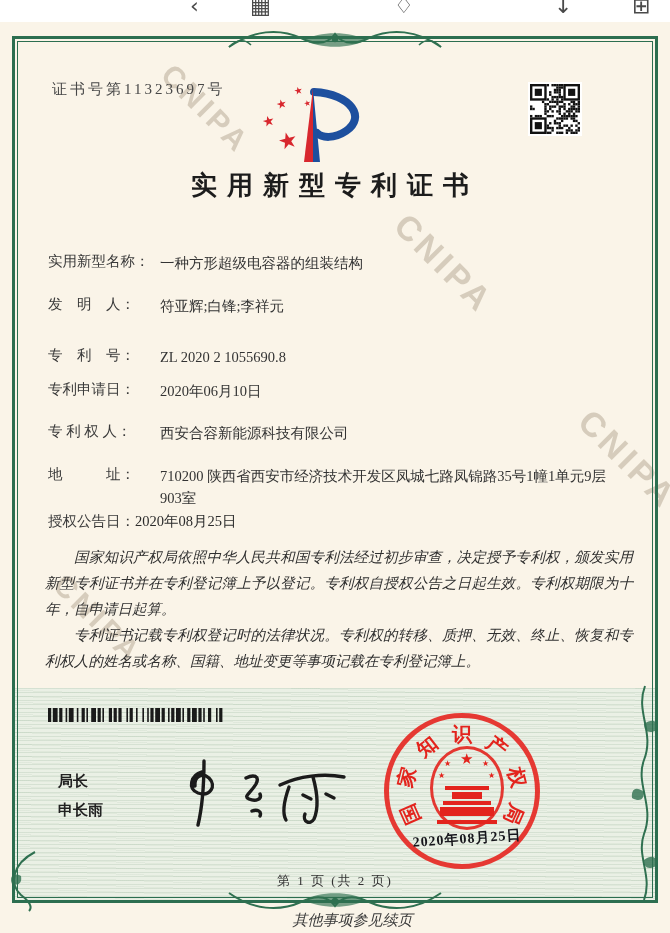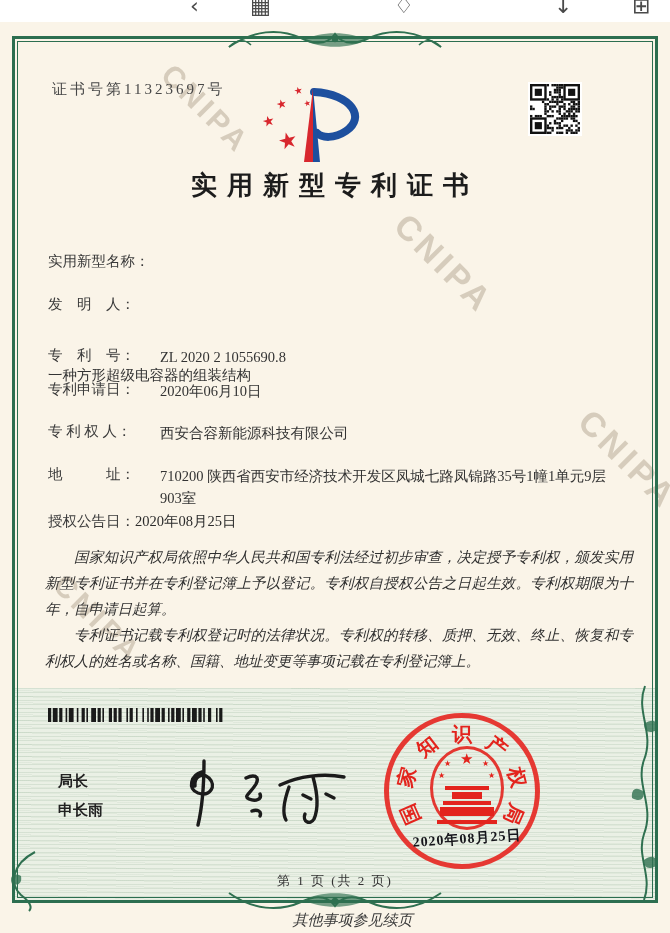--- a/index.html
+++ b/index.html
@@ -281,26 +281,27 @@
     <svg width="112" height="80" viewBox="0 0 112 80">
       <path d="M58,6 C96,8 110,32 90,45 C78,53 66,52 61,47" fill="none" stroke="#1d4f9e" stroke-width="8" stroke-linecap="round"></path>
       <polygon points="57,2 48,76 57,76" fill="#d8272e"></polygon>
       <polygon points="57,2 57,76 64,76" fill="#1d4f9e"></polygon>
     </svg>
   </div>
 
   <div class="title">实用新型专利证书</div>
 
   <div class="fields">
-    <div class="frow" style="top:230px;flex-direction:column;">
+    <div class="frow" style="top:230px;">
       <span class="f-label">实用新型名称：</span>
       <span class="f-value">一种方形超级电容器的组装结构</span>
     </div>
     <div class="frow" style="top:273px;">
       <span class="f-label">发　明　人：</span>
+      <span class="f-value">符亚辉;白锋;李祥元</span>
     </div>
     <div class="frow" style="top:308px;margin-top:16px;">
       <span class="f-label">专　利　号：</span>
       <span class="f-value">ZL 2020 2 1055690.8</span>
     </div>
     <div class="frow" style="top:358px;">
       <span class="f-label">专利申请日：</span>
       <span class="f-value">2020年06月10日</span>
     </div>
     <div class="frow" style="top:400px;">

